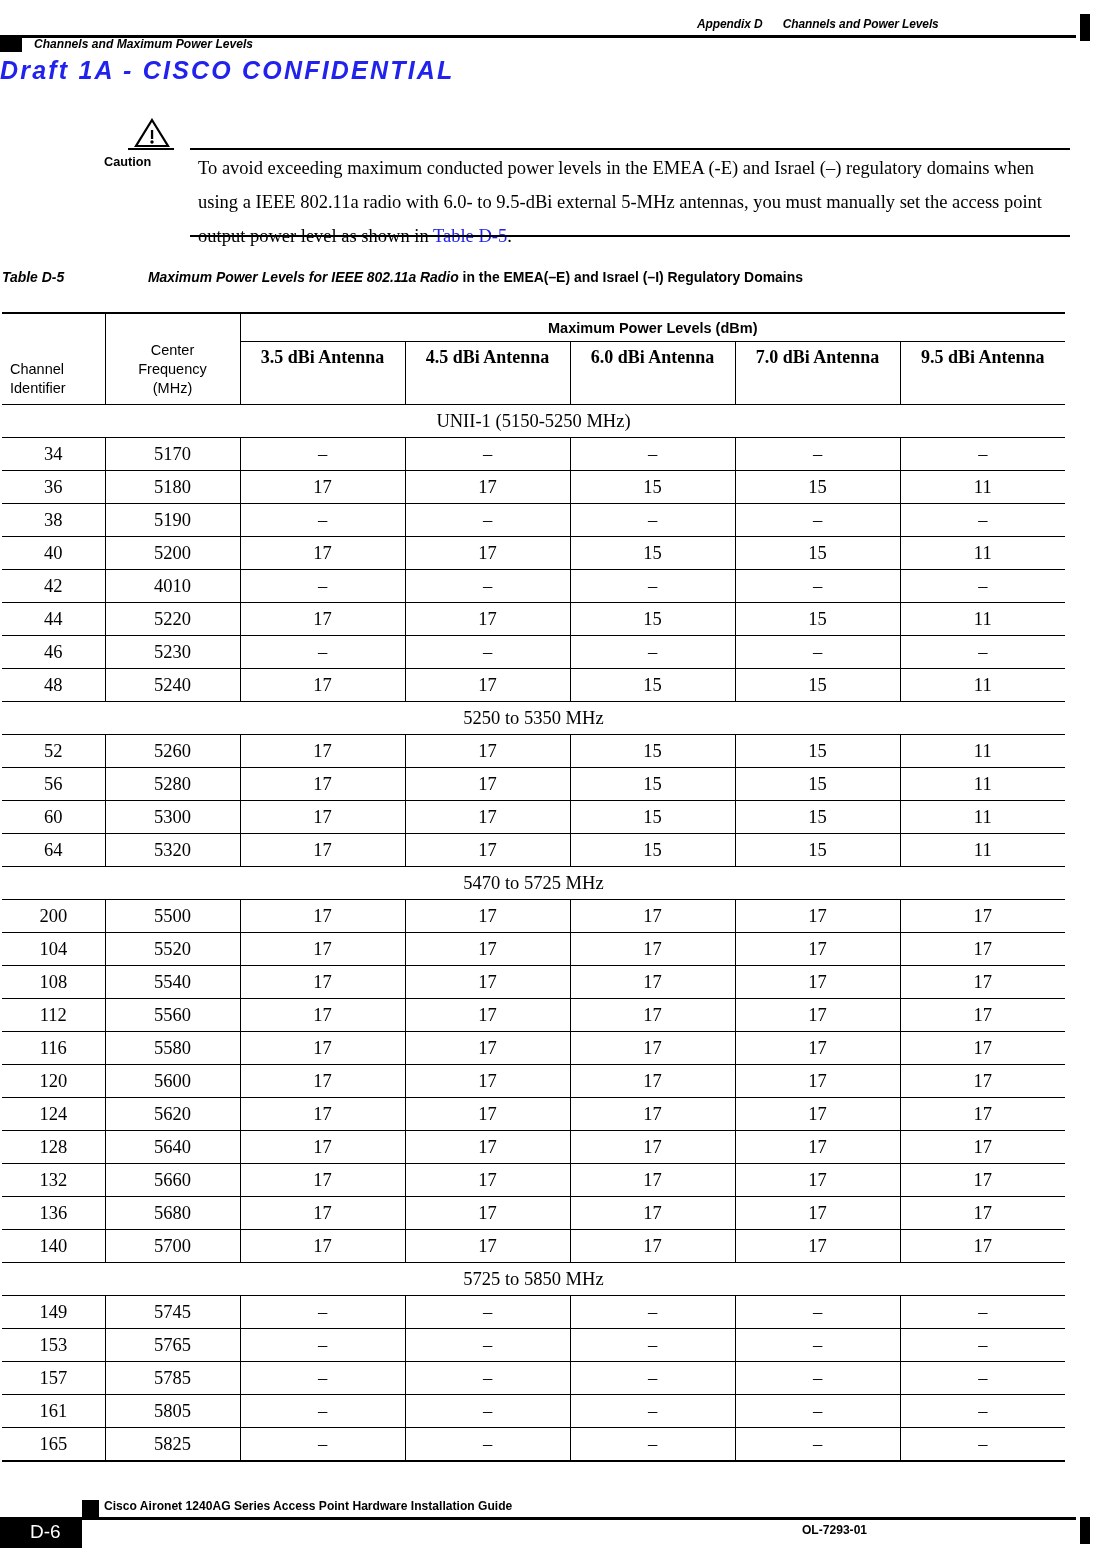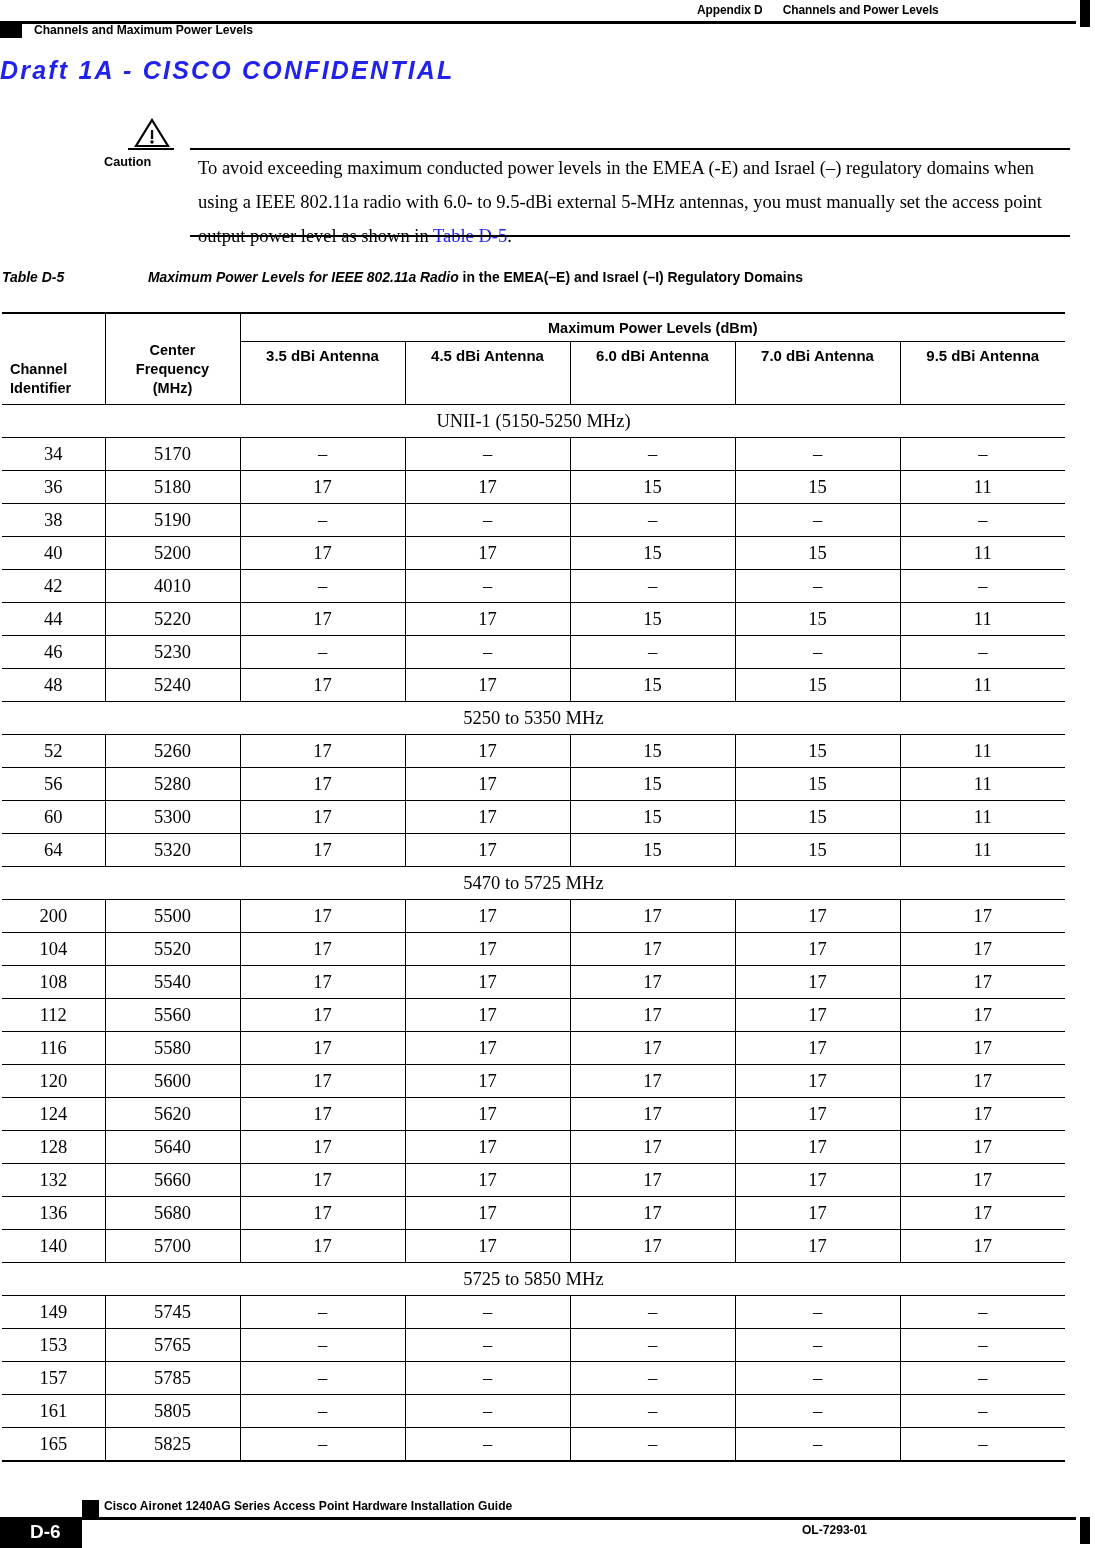--- a/index.html
+++ b/index.html
@@ -12,23 +12,24 @@
     height: 1548px;
     position: relative;
     font-family: "Liberation Serif", serif;
     color: #000000;
     overflow: hidden;
   }
 
   
   .page-header {
     position: absolute;
-    top: 0; left: 0;
+    top: 14px; left: 0;
     width: 969px;
     height: 46px;
+    font-style: italic;
   }
   .hdr-running {
     position: absolute;
     top: 2px;
     right: 30px;
     font-family: "Liberation Sans", sans-serif;
     font-weight: bold;
     font-size: 13px;
     letter-spacing: -0.1px;
     white-space: nowrap;
@@ -183,21 +184,21 @@
 
   .ptable th, .ptable td {
     border: 0;
     padding: 0;
     text-align: center;
     vertical-align: middle;
   }
 
   th.h-chan, th.h-freq {
     font-family: "Liberation Sans", sans-serif;
-    font-weight: bold;
+    font-weight: normal;
     font-size: 14.5px;
     line-height: 19px;
     border-top: 2.4px solid #000;
     border-bottom: 1.4px solid #000;
     height: 84px;
     padding-bottom: 6px;
     vertical-align: bottom;
   }
   th.h-chan { text-align: left; padding-left: 8px; margin-top: 10px; }
   th.h-freq { border-left: 1.2px solid #000; border-right: 1.2px solid #000; }
@@ -205,23 +206,23 @@
   th.h-group {
     font-family: "Liberation Sans", sans-serif;
     font-weight: bold;
     font-size: 14.5px;
     border-top: 2.4px solid #000;
     border-bottom: 1.2px solid #000;
     height: 27px;
     vertical-align: middle;
   }
   th.h-ant {
-    font-family: Liberation Sans, sans-serif;
-    font-weight: bold;
-    font-size: 15px;
+    font-family: Liberation Serif, serif;
+    font-weight: bold;
+    font-size: 18px;
     height: 57px;
     vertical-align: top;
     padding-top: 5px;
     border-bottom: 1.4px solid #000;
     border-left: 1.2px solid #000;
     transform: none;
   }
   th.h-ant:first-of-type { border-left: 0; }
 
   
@@ -287,21 +288,21 @@
     top: 22px;
     width: 82px;
     height: 31px;
     background: #000;
   }
   .ftr-pagenum {
     position: absolute;
     left: 30px;
     top: 26px;
     font-family: "Liberation Sans", sans-serif;
-    font-weight: bold;
+    font-weight: normal;
     font-size: 19px;
     color: #fff;
   }
   .ftr-docid {
     position: absolute;
     right: 28px;
     top: 27px;
     font-family: "Liberation Sans", sans-serif;
     font-weight: bold;
     font-size: 13px;

